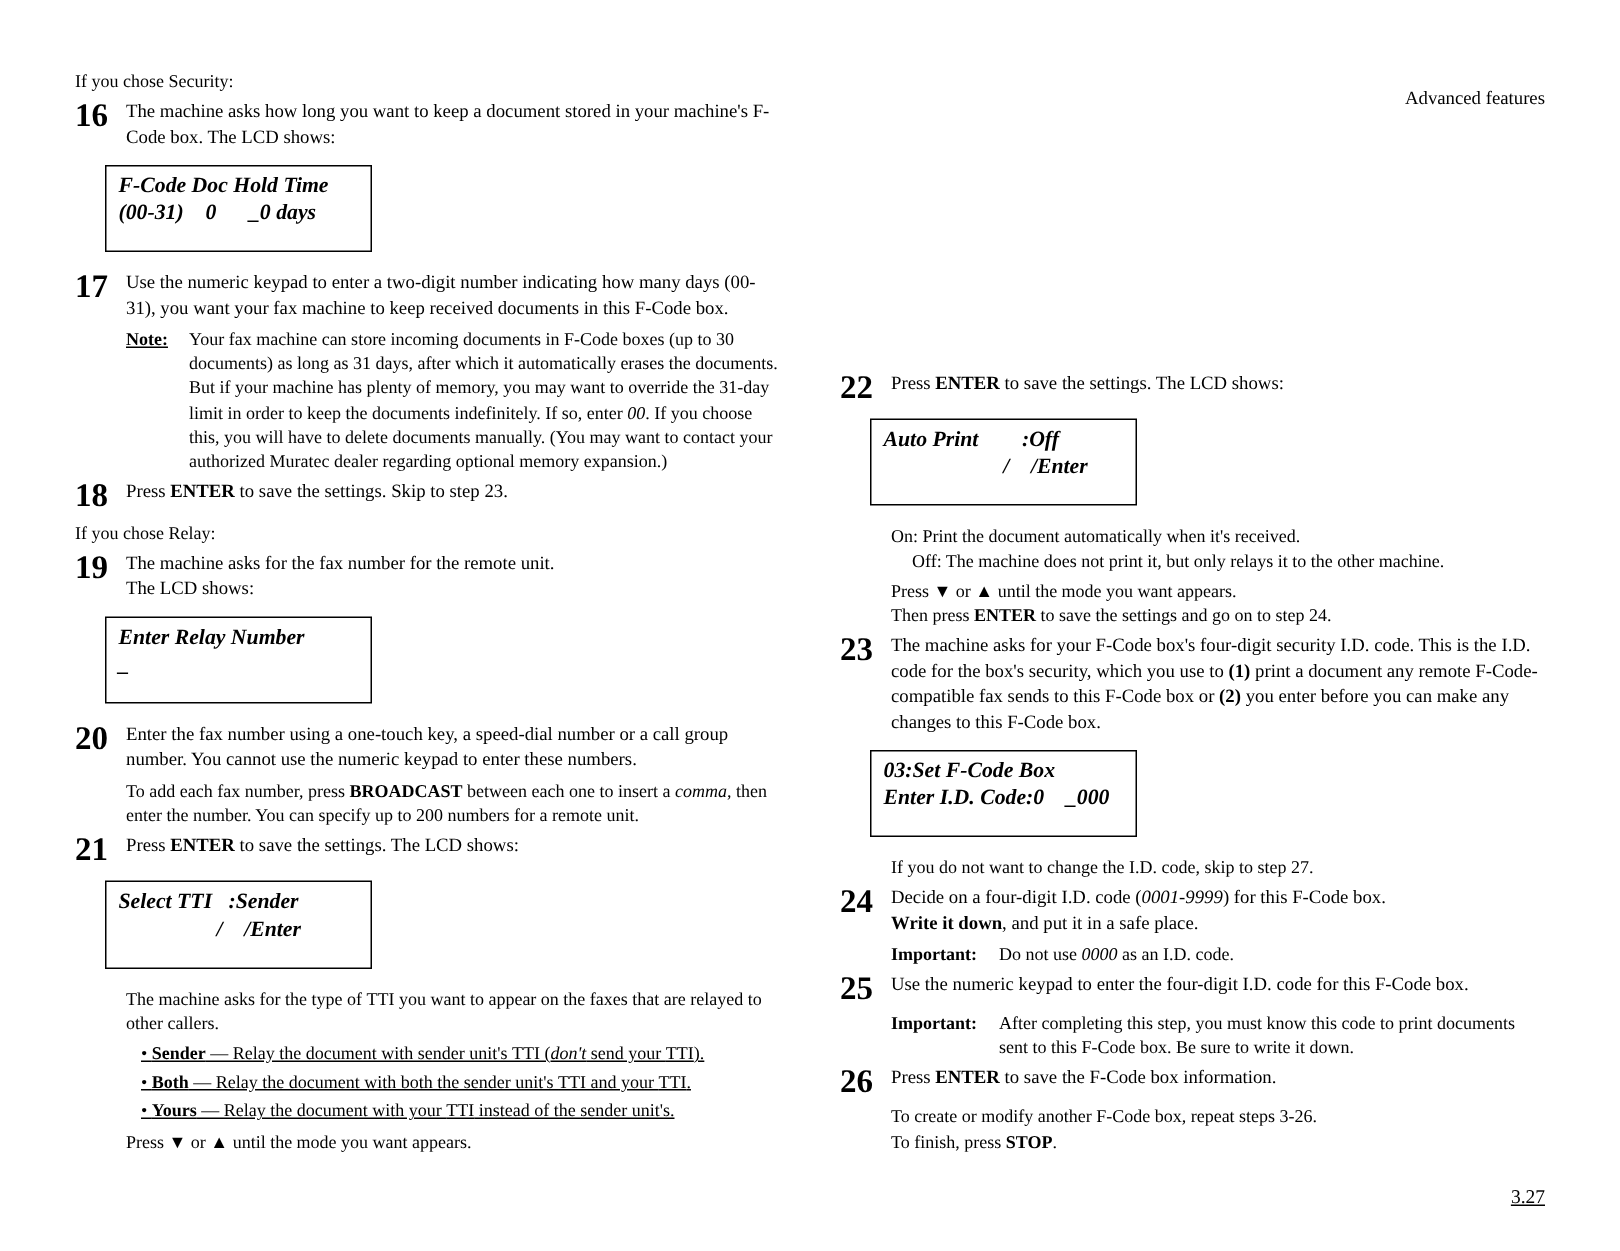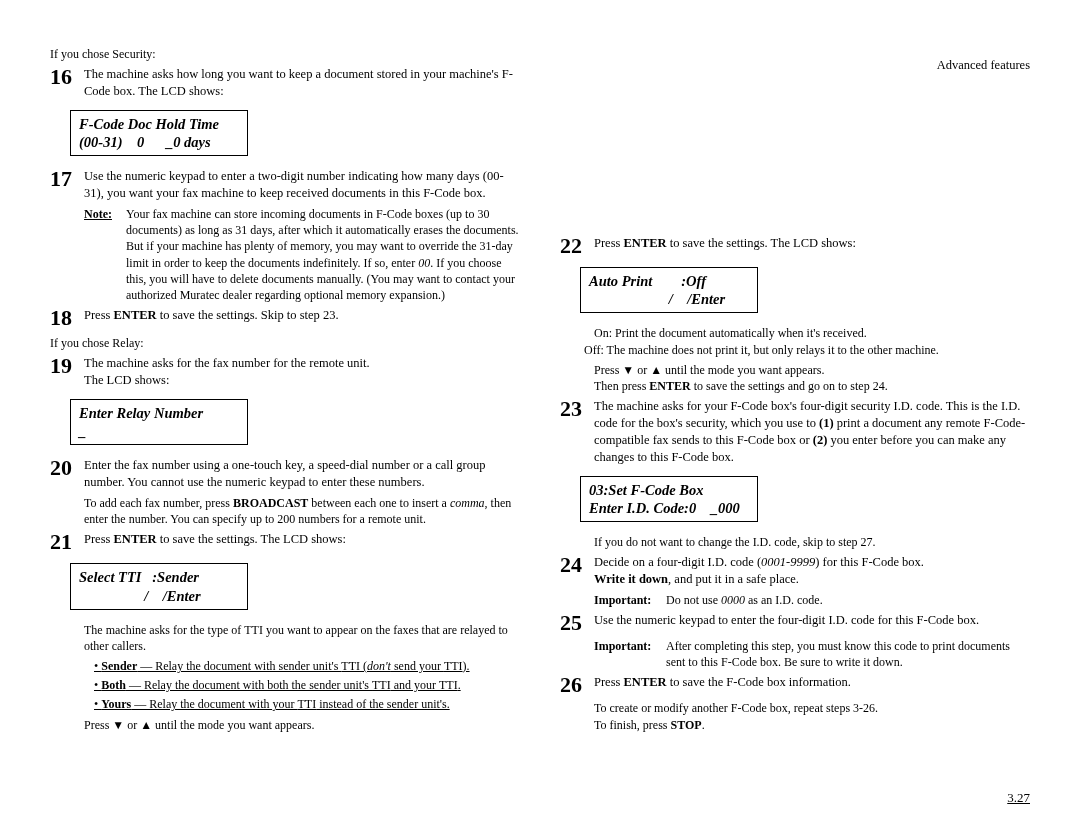--- a/index.html
+++ b/index.html
@@ -54,21 +54,21 @@
     flex: 0 0 34px;
     line-height: 1;
     padding-top: 0px;
   }
   .step-body {
     flex: 1;
     font-size: 12.5px;
   }
   .lcd {
     border: 1.5px solid #000;
-    padding: 4px 8px 4px 8px;
+    padding: 4px 8px 16px 8px;
     margin: 6px 0 8px 20px;
     display: inline-block;
     font-family: "Times New Roman", serif;
     font-weight: bold;
     font-style: italic;
     font-size: 14.5px;
     line-height: 1.25;
     min-width: 160px;
     white-space: pre;
   }
@@ -190,21 +190,21 @@
       <div class="step-num">22</div>
       <div class="step-body">
         <span>Press </span><b><span class="sc">ENTER</span></b><span> to save the settings. The </span><span class="sc">LCD</span><span> shows:</span>
       </div>
     </div>
 
     <div class="lcd"><span>Auto Print        :Off</span>
 <span>                      /    /Enter</span></div>
 
     <div class="sub-para" style="margin-left:34px;">On:   Print the document automatically when it's received.</div>
-    <div class="sub-para" style="margin-left:24px; margin-top:0;">Off:  The machine does not print it, but only relays it to the other machine.</div>
+    <div class="sub-para" style="margin-left:48px; margin-top:0;">Off:  The machine does not print it, but only relays it to the other machine.</div>
 
     <div class="sub-para">Press ▼ or ▲ until the mode you want appears.</div>
     <div class="sub-para" style="margin-top:0;">
       <span>Then press </span><b><span class="sc">ENTER</span></b><span> to save the settings and go on to step 24.</span>
     </div>
 
     <div class="step">
       <div class="step-num">23</div>
       <div class="step-body">
         <span>The machine asks for your F-Code box's four-digit security </span><span class="sc">I.D.</span><span> code. This is the </span><span class="sc">I.D.</span><span> code for the box's security, which you use to </span><b>(1)</b><span> print a document any remote F-Code-compatible fax sends to this F-Code box or </span><b>(2)</b><span> you enter before you can make any changes to this F-Code box.</span>

